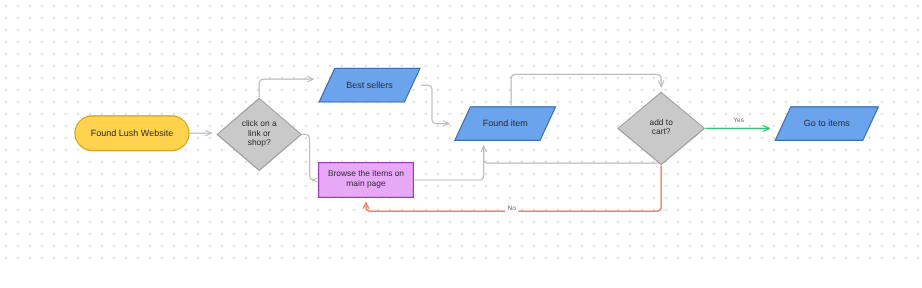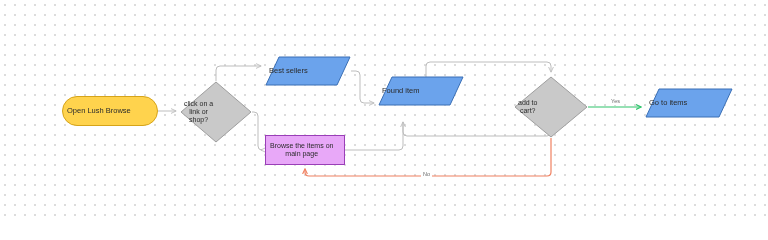--- a/index.html
+++ b/index.html
@@ -26,20 +26,21 @@
     position: absolute;
     left: 0;
     top: 0;
     width: 768px;
     height: 222px;
   }
   .node {
     position: absolute;
     display: flex;
     align-items: center;
+    justify-content: center;
     text-align: center;
     box-sizing: border-box;
     color: #2b2b2b;
     line-height: 1.18;
     user-select: none;
   }
   .node span {
     display: block;
     padding: 0 4px;
   }
@@ -104,21 +105,21 @@
     font-size: 7.5px;
   }
   .n-best {
     left: 265px;
     top: 56px;
     width: 86px;
     height: 30px;
   }
   .n-found {
     left: 378px;
-    top: 76px;
+    top: 88px;
     width: 86px;
     height: 30px;
   }
   .n-basket {
     left: 645px;
     top: 88px;
     width: 88px;
     height: 30px;
   }
 
@@ -179,21 +180,21 @@
 
       <path d="M403,122 L403,132 Q403,136 407,136 L547,136 Q551,136 551,132 L551,132"></path>
     </g>
 
     <path d="M588,107 L641,107" fill="none" stroke="#2ec46b" stroke-width="1.2" marker-end="url(#arrow-green)"></path>
 
     <path d="M551,138 L551,172 Q551,176 547,176 L309,176 Q305,176 305,172 L305,169" fill="none" stroke="#f08060" stroke-width="1.2" marker-end="url(#arrow-red)"></path>
   </svg>
 
   <div class="node n-start">
-    <span>Open Lush Browse</span>
+    <span>Found Lush Website</span>
   </div>
 
   <div class="node diamond n-click">
     <svg class="dshape" viewBox="0 0 72 62" preserveAspectRatio="none" xmlns="http://www.w3.org/2000/svg">
       <polygon points="36,1 71,31 36,61 1,31" fill="#c9c9c9" stroke="#9e9e9e" stroke-width="1"></polygon>
     </svg>
     <div class="dlabel">
       <span>click on a</span>
       <span>link or</span>
       <span>shop?</span>

